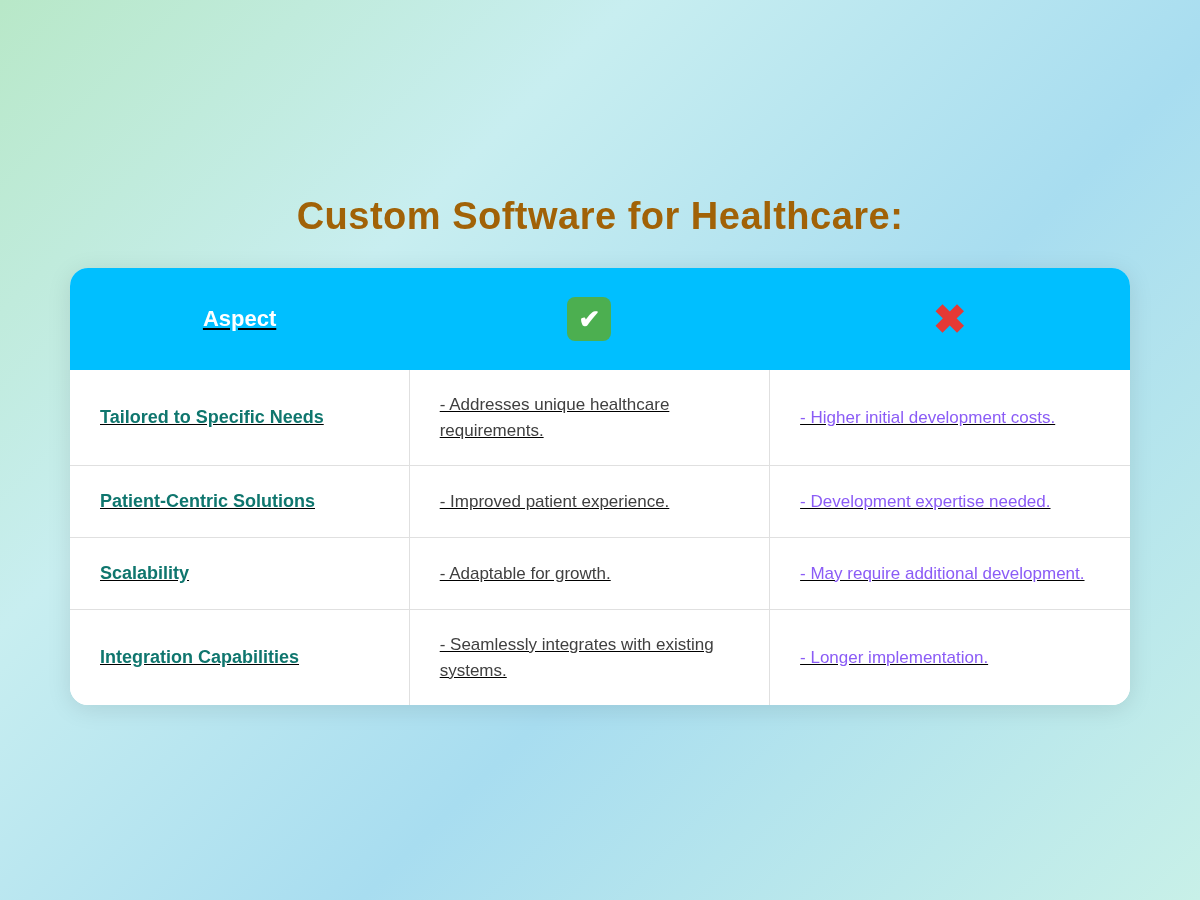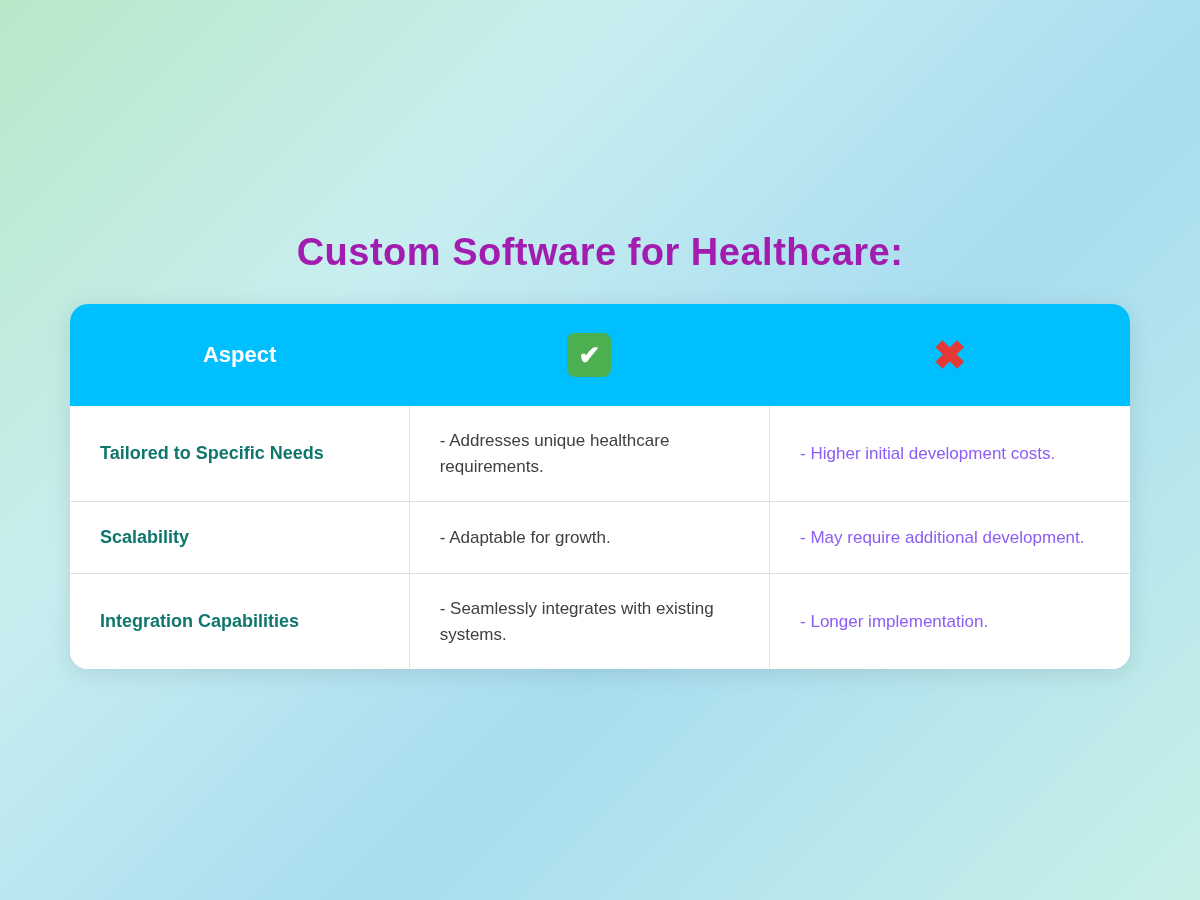--- a/index.html
+++ b/index.html
@@ -16,37 +16,38 @@
       flex-direction: column;
       align-items: center;
       justify-content: center;
       font-family: 'Arial', sans-serif;
       overflow: hidden;
     }
 
     .page-title {
       font-size: 38px;
       font-weight: 900;
-      color: #a21caf;
+      color: #a16207;
       margin-bottom: 30px;
       text-align: center;
       letter-spacing: 0.5px;
     }
 
     .table-container {
       background: white;
       border-radius: 18px;
       overflow: hidden;
       width: 1060px;
       box-shadow: 0 4px 24px rgba(0,0,0,0.10);
     }
 
     table {
       width: 100%;
       border-collapse: collapse;
+      text-decoration: underline;
     }
 
     thead tr {
       background: #00bfff;
     }
 
     thead th {
       padding: 28px 30px;
       font-size: 22px;
       font-weight: 700;
@@ -140,20 +141,25 @@
         </th>
       </tr>
     </thead>
     <tbody id="table-body">
     <tr>
           <td>Tailored to Specific Needs</td>
           <td>- Addresses unique healthcare requirements.</td>
           <td>- Higher initial development costs.</td>
         </tr>
         <tr>
+          <td>Patient-Centric Solutions</td>
+          <td>- Improved patient experience.</td>
+          <td>- Development expertise needed.</td>
+        </tr>
+        <tr>
           <td>Scalability</td>
           <td>- Adaptable for growth.</td>
           <td>- May require additional development.</td>
         </tr>
         <tr>
           <td>Integration Capabilities</td>
           <td>- Seamlessly integrates with existing systems.</td>
           <td>- Longer implementation.</td>
         </tr>
       </tbody>

